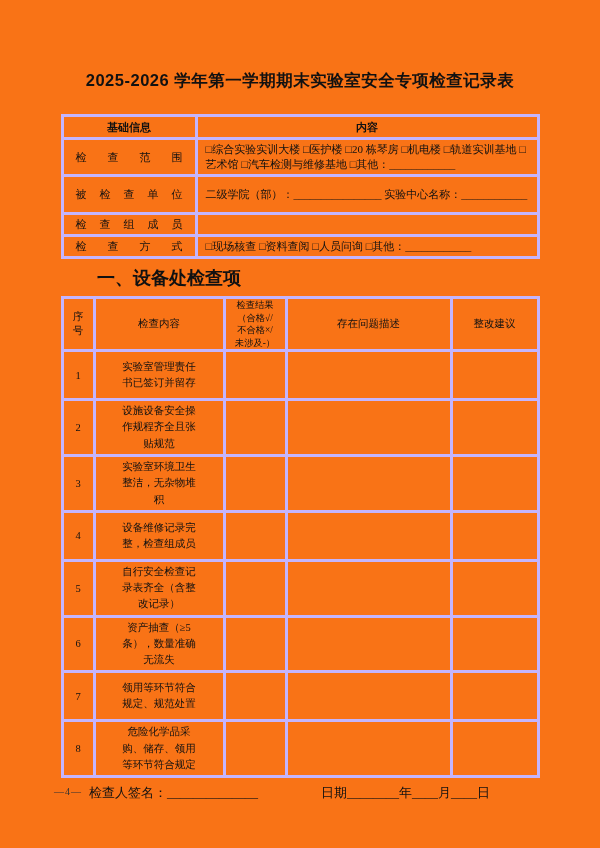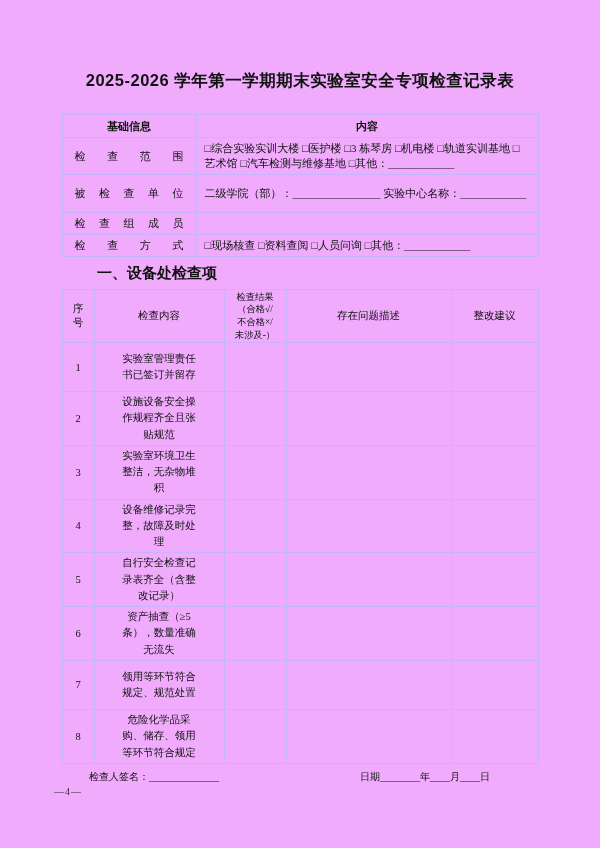--- a/index.html
+++ b/index.html
@@ -1,36 +1,36 @@
 <!DOCTYPE html>
 <html><head>
 <meta charset="utf-8">
 <style>
   * { margin: 0; padding: 0; box-sizing: border-box; }
   html, body { background: #e8e8e8; }
   .page {
     width: 600px;
     height: 848px;
-    background: #f0abfc;
+    background: #f97316;
     position: relative;
     margin: 0 auto;
     color: #111;
     font-family: "Liberation Serif", "DejaVu Serif", serif;
     overflow: hidden;
   }
   .title {
     padding-top: 70px;
     text-align: center;
     font-size: 16.5px;
     font-weight: bold;
     font-family: "Liberation Sans", "DejaVu Sans", sans-serif;
     letter-spacing: 0.5px;
   }
   table { border-collapse: collapse; table-layout: fixed; }
-  .cell { border: 1px solid #c4b5fd; vertical-align: middle; }
+  .cell { border: 3px solid #c4b5fd; vertical-align: middle; }
 
   
   .info-table {
     width: 476px;
     margin: 22px auto 0 auto;
     font-size: 11px;
   }
   .info-table .c-label { width: 134px; }
   .info-table .c-content { width: 342px; }
   .info-table td { padding: 2px 8px; line-height: 1.35; }
@@ -47,21 +47,21 @@
   .content-cell { text-align: left; }
   .r-date td { height: 24px; }
   .r-scope td { height: 37px; }
   .r-unit td { height: 38px; }
   .r-members td { height: 22px; margin-left: 8px; }
   .r-method td { height: 22px; }
 
   
   .section-heading {
     margin: 7px 0 0 97px;
-    font-size: 15px;
+    font-size: 18px;
     font-weight: bold;
     font-family: "Liberation Sans", "DejaVu Sans", sans-serif;
   }
 
   
   .check-table {
     width: 476px;
     margin: 6px auto 0 auto;
     font-size: 10.5px;
   }
@@ -91,21 +91,21 @@
     padding: 2px 23px;
     line-height: 1.55;
   }
 
   
   .footer {
     width: 476px;
     margin: 6px auto 0 auto;
     display: flex;
     justify-content: space-between;
-    font-size: 10px;
+    font-size: 13px;
     padding-left: 27px;
     padding-right: 48px;
     gap: 44px;
   }
   .page-number {
     position: absolute;
     left: 54px;
     top: 786px;
     font-size: 10px;
     color: #333;
@@ -124,21 +124,21 @@
         <col class="c-label">
         <col class="c-content">
       </colgroup>
     <tbody>
         <tr>
       <td class="cell info-head">基础信息</td>
       <td class="cell info-head">内容</td>
     </tr>
     <tr class="r-scope">
       <td class="cell label-cell">检查范围</td>
-      <td class="cell content-cell">□综合实验实训大楼 □医护楼 □3 栋琴房 □机电楼 □轨道实训基地 □艺术馆 □汽车检测与维修基地 □其他：____________</td>
+      <td class="cell content-cell">□综合实验实训大楼 □医护楼 □20 栋琴房 □机电楼 □轨道实训基地 □艺术馆 □汽车检测与维修基地 □其他：____________</td>
     </tr>
     <tr class="r-unit">
       <td class="cell label-cell">被检查单位</td>
       <td class="cell content-cell">二级学院（部）：________________ 实验中心名称：____________</td>
     </tr>
     <tr class="r-members">
       <td class="cell label-cell">检查组成员</td>
       <td class="cell content-cell"></td>
     </tr>
     <tr class="r-method">
@@ -185,21 +185,21 @@
     </tr>
     <tr>
       <td class="cell">3</td>
       <td class="cell td-content">实验室环境卫生整洁，无杂物堆积</td>
       <td class="cell"></td>
       <td class="cell"></td>
       <td class="cell"></td>
     </tr>
     <tr>
       <td class="cell">4</td>
-      <td class="cell td-content">设备维修记录完整，故障及时处理</td>
+      <td class="cell td-content">设备维修记录完整，检查组成员</td>
       <td class="cell"></td>
       <td class="cell"></td>
       <td class="cell"></td>
     </tr>
     <tr>
       <td class="cell">5</td>
       <td class="cell td-content">自行安全检查记录表齐全（含整改记录）</td>
       <td class="cell"></td>
       <td class="cell"></td>
       <td class="cell"></td>

